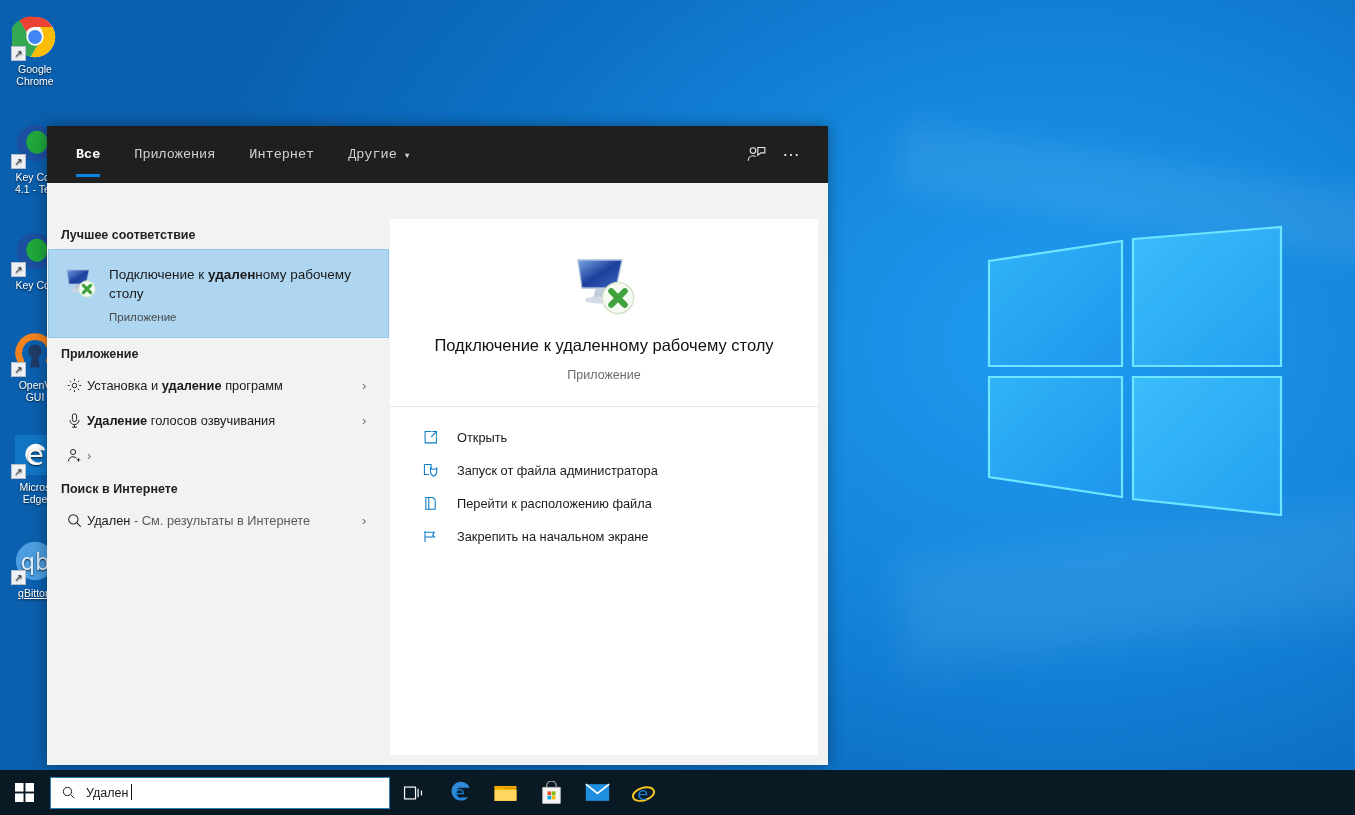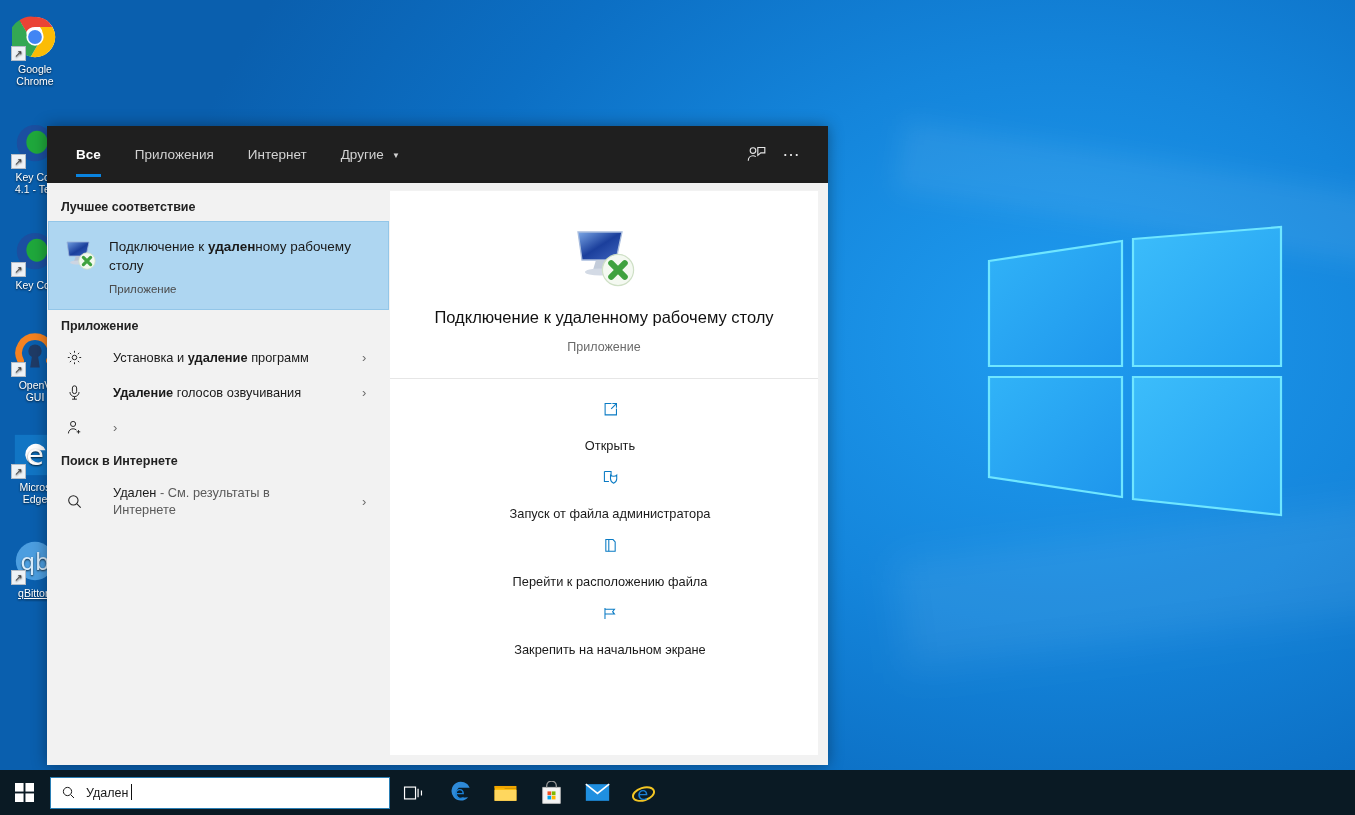--- a/index.html
+++ b/index.html
@@ -44,40 +44,40 @@
   
   #search-flyout {
     position:absolute; left:47px; top:126px; width:781px; height:639px;
     background:#f2f2f2; box-shadow:0 0 14px rgba(0,0,0,.38);
     display:flex; flex-direction:column;
   }
   #flyout-header {
     height:57px; background:#1f1f1f; display:flex; align-items:center;
     padding:0 18px 0 12px; flex:0 0 57px; position:relative;
   }
-  .tabs { display:flex; align-items:stretch; height:57px; }
+  .tabs { display:flex; align-items:stretch; height:57px;font-family:Liberation Mono, monospace; }
   .tab {
     display:flex; align-items:center; padding:0 17px; position:relative;
     font-size:13.5px; color:#d2d2d2; cursor:default; white-space:nowrap;
   }
   .tab.active { color:#ffffff; font-weight:bold; }
   .tab.active::after {
     content:""; position:absolute; left:17px; right:17px; bottom:6px;
     height:3px; background:#0a84e0;
   }
   .tab .caret {
     margin-left:8px; font-size:8px; line-height:1; position:relative; top:1px;
   }
   .hdr-spacer { flex:1 1 auto; }
   .hdr-btn {
     width:36px; height:36px; display:flex; align-items:center; justify-content:center;
     color:#e6e6e6; cursor:default;
   }
 
-  #flyout-body { flex:1 1 auto; display:flex; min-height:0; }
+  #flyout-body { flex:1 1 auto; display:flex; min-height:0;margin-top:28px; }
 
   
   #results-pane {
     width:343px; flex:0 0 343px; background:#f2f2f2; padding-top:8px;
     overflow:hidden;
   }
   .group-title {
     font-size:12.5px; font-weight:bold; color:#222; padding:9px 14px 7px 14px;
   }
   .best-match {
@@ -85,21 +85,21 @@
     margin:0 1px 0 1px; padding:14px 12px 14px 14px;
     background:#aed6f1; border:1px solid #93c6e8; cursor:default;
   }
   .bm-icon { width:34px; height:34px; flex:0 0 34px; position:relative; margin-top:1px;}
   .bm-text { padding-top:1px; }
   .bm-title { font-size:13.5px; color:#1a1a1a; line-height:18px; }
   .bm-title b { font-weight:bold; }
   .bm-sub { font-size:11.5px; color:#4a4a4a; margin-top:8px; }
 
   .res-row {
-    display:flex; align-items:center; gap:28px;
+    display:flex; align-items:center; gap:2px;
     padding:9px 12px 9px 16px; cursor:default; min-height:34px;
   }
   .res-ico { width:22px; flex:0 0 22px; display:flex; justify-content:center; color:#242424; }
   .res-label { flex:1 1 auto; font-size:12.8px; color:#1a1a1a; line-height:17px; }
   .res-label b { font-weight:bold; }
   .res-label .dim { color:#5a5a5a; }
   .res-chev { flex:0 0 16px; color:#6b6b6b; font-size:13px; }
 
   
   #preview-pane {
@@ -108,21 +108,21 @@
   }
   #preview-head {
     padding:32px 30px 24px; text-align:center; border-bottom:1px solid #e6e6e6;
   }
   #preview-icon { width:66px; height:66px; margin:0 auto 16px; position:relative; }
   #preview-title { font-size:16.5px; color:#111; line-height:24px; }
   #preview-sub { font-size:12.5px; color:#6a6a6a; margin-top:11px; }
   #preview-actions { padding:14px 0 0 0; }
   .act-row {
     display:flex; align-items:center; gap:17px;
-    padding:8px 18px 8px 30px; cursor:default;flex-direction:column;
+    padding:8px 18px 8px 30px; cursor:default;
   }
   .act-ico { width:20px; flex:0 0 20px; display:flex; justify-content:center; color:#0a7bc4; }
   .act-label { font-size:12.8px; color:#1a1a1a; }
 
   
   #taskbar {
     position:absolute; left:0; bottom:0; width:1355px; height:45px;
     background:#0a1a24; display:flex; align-items:center; z-index:20;
   }
   #start-button {

